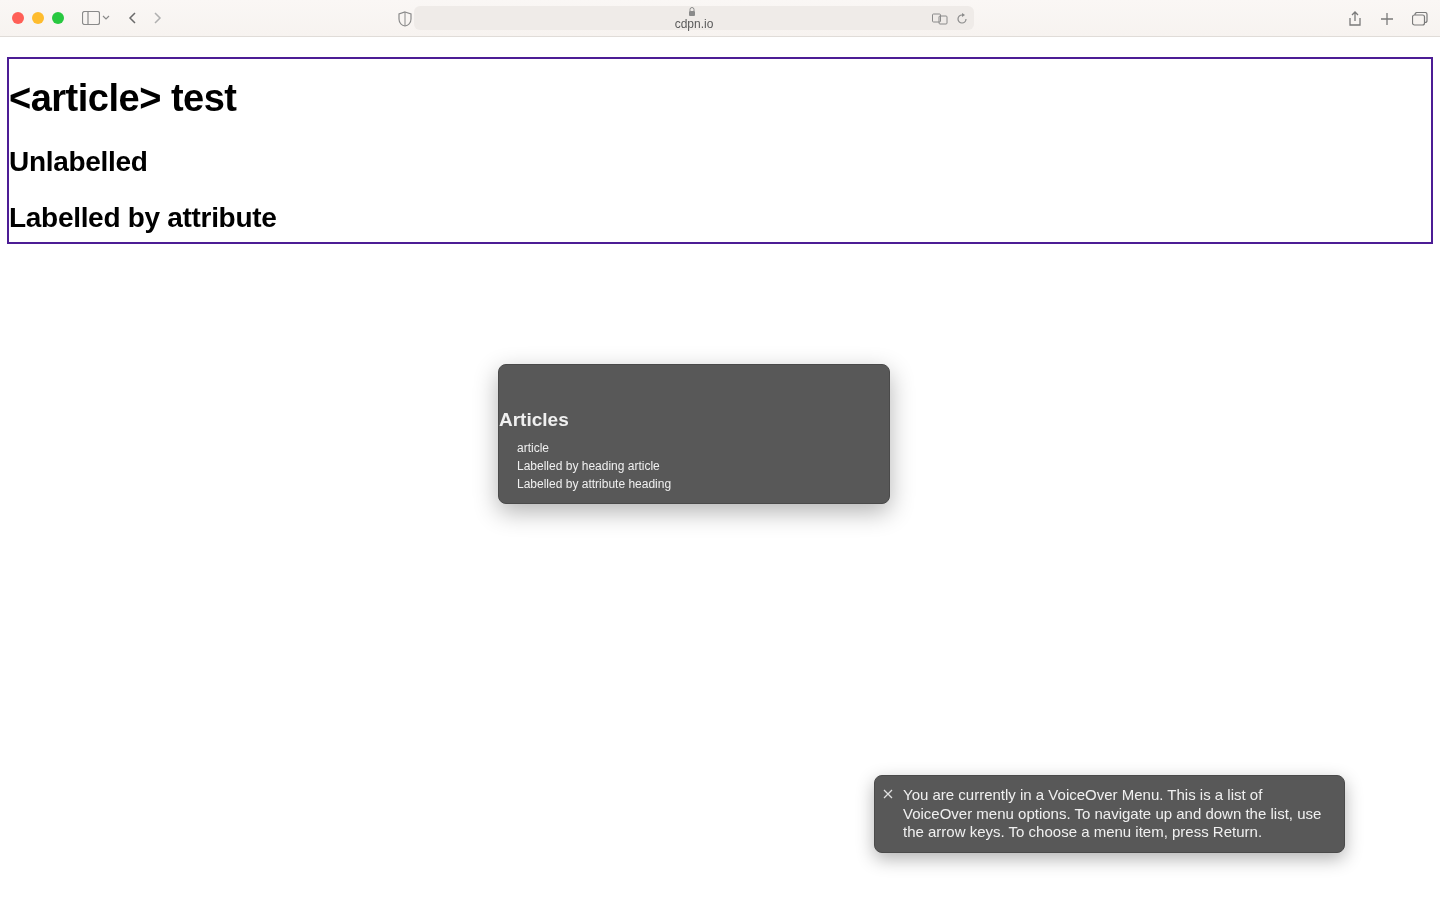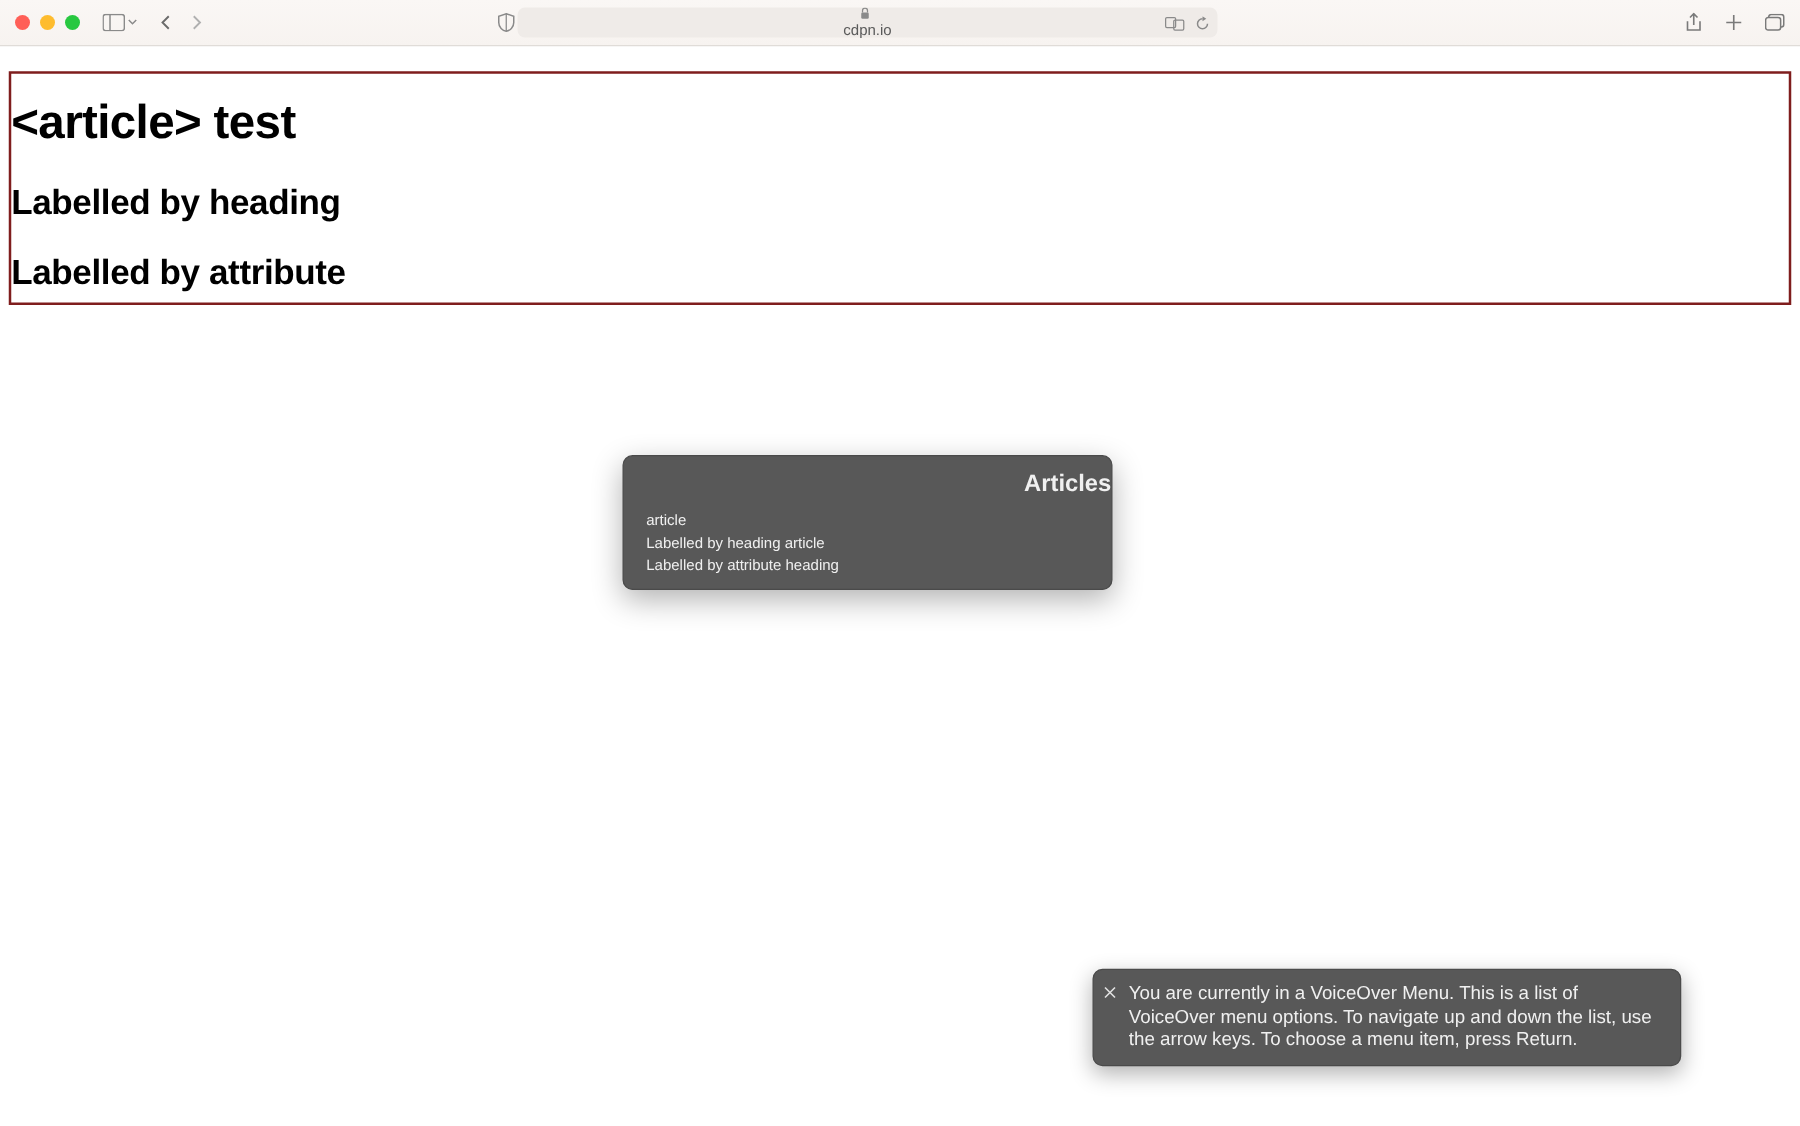--- a/index.html
+++ b/index.html
@@ -95,21 +95,21 @@
       display: flex;
       gap: 18px;
       align-items: center;
       color: #7a7a7a;
     }
     
     .page-content {
       padding: 20px 7px 7px 7px;
     }
     .vo-cursor {
-      border: 2px solid #7f1d1d;
+      border: 2px solid #4c1d95;
       padding: 0;
     }
     .page-h1 {
       font-size: 38px;
       font-weight: 800;
       padding: 18px 0 10px 0;
       letter-spacing: -0.5px;
     }
     .page-h2 {
       font-size: 28px;
@@ -124,24 +124,25 @@
       top: 364px;
       width: 392px;
       background: #585858;
       border-radius: 8px;
       border: 1px solid #4a4a4a;
       box-shadow: 0 8px 24px rgba(0,0,0,0.3);
       padding: 8px 0 10px 0;
       color: #f0f0f0;
     }
     .vo-panel-header {
-      text-align: right;
+      text-align: left;
       font-size: 19px;
       font-weight: 700;
       padding: 4px 0 8px 0;
+      margin-top: 32px;
     }
     .vo-panel-item {
       font-size: 12px;
       padding: 2px 18px;
       font-weight: 400;
     }
     
     .vo-caption {
       position: absolute;
       right: 95px;
@@ -245,21 +246,21 @@
         <rect x="3" y="0.5" width="12" height="10" rx="2" fill="none" stroke="#7a7a7a" stroke-width="1.2"></rect>
         <rect x="0.5" y="3" width="12" height="10" rx="2" fill="#f7f3f0" stroke="#7a7a7a" stroke-width="1.2"></rect>
       </svg>
     </span>
   </div>
 </div>
 
 <div class="page-content">
   <div class="vo-cursor">
     <h1 class="page-h1">&lt;article&gt; test</h1>
-    <h2 class="page-h2">Labelled by heading</h2>
+    <h2 class="page-h2">Unlabelled</h2>
     <h2 class="page-h2">Labelled by attribute</h2>
   </div>
 </div>
 
 <div class="vo-panel">
   <div class="vo-panel-header">Articles</div>
   <div class="vo-panel-item">article</div>
   <div class="vo-panel-item">Labelled by heading article</div>
   <div class="vo-panel-item">Labelled by attribute heading</div>
 </div>

